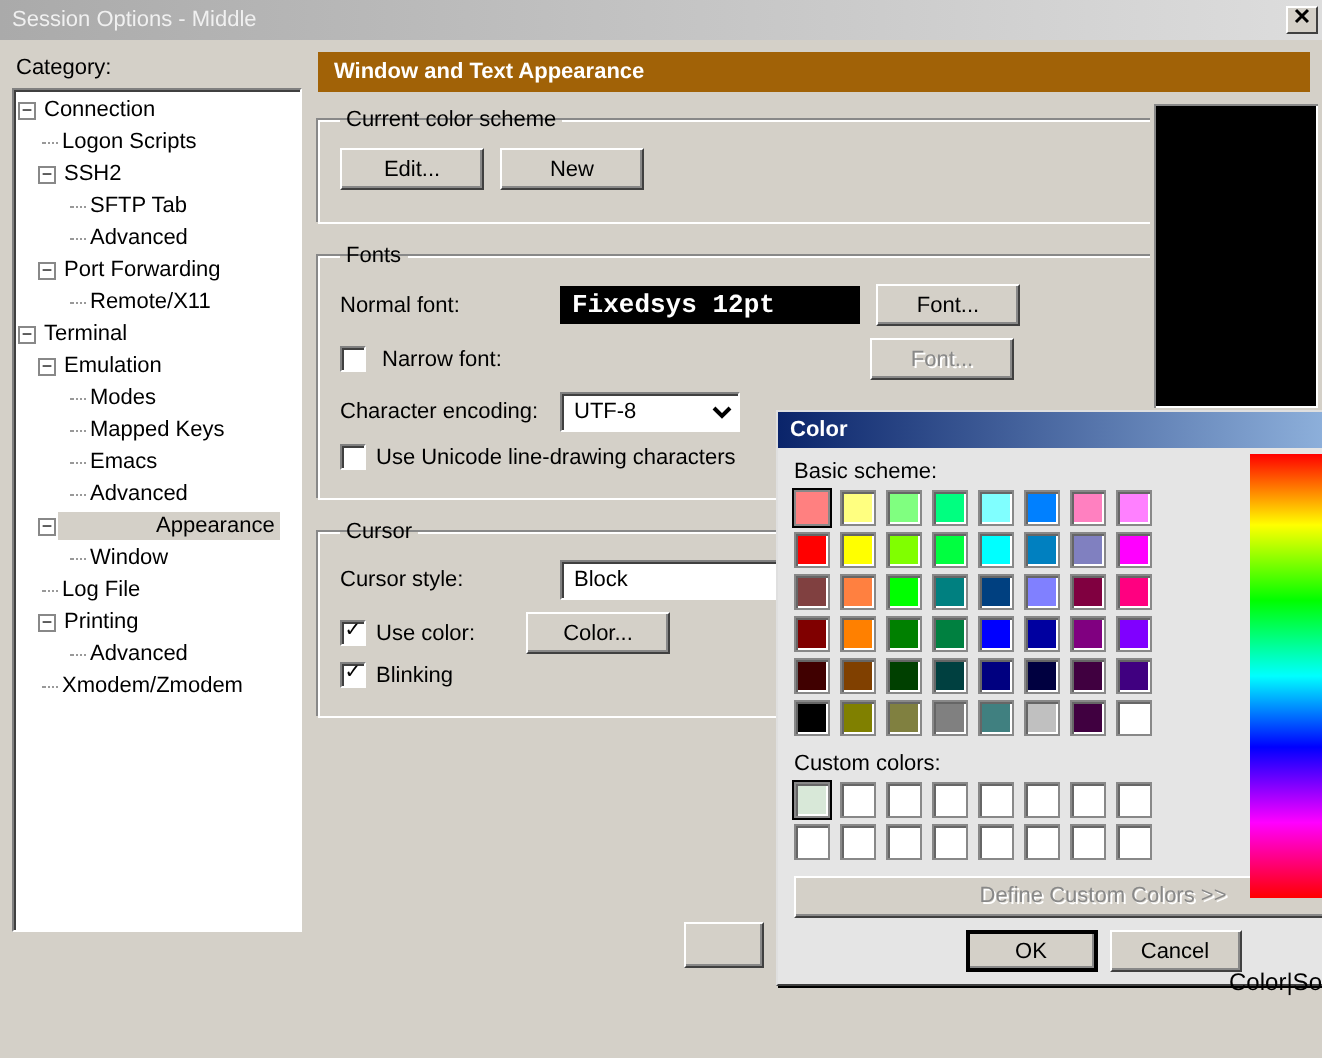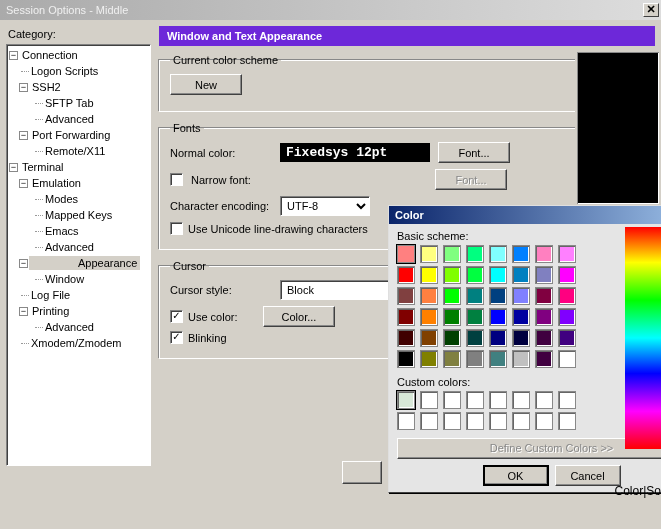--- a/index.html
+++ b/index.html
@@ -17,21 +17,21 @@
 .tree ul { list-style: none; padding-left: 0; }
 .tree li { white-space: nowrap; }
 .node { display: flex; align-items: center; height: 16px; }
 .hline { display: inline-block; border-top: 1px dotted #999; width: 8px; height: 1px; vertical-align: middle; }
 .expander { width: 9px; height: 9px; border: 1px solid #888; background: #fff; text-align: center; line-height: 6px; font-size: 9px; margin-right: 2px; cursor: pointer; }
 .node-label { padding: 0 2px; cursor: pointer; }
 .node-label.selected { background: #d4d0c8; color: #000; outline: 1px solid #d4d0c8; padding-left: 48px; }
 .spacer { display: inline-block; }
 
 .right { flex: 1; }
-.section-header { background: #6d28d9; color: #fff; font-weight: bold; padding: 4px 8px; margin-bottom: 8px; }
+.section-header { background: #a16207; color: #fff; font-weight: bold; padding: 4px 8px; margin-bottom: 8px; }
 
 fieldset { border: 1px solid #fff; box-shadow: -1px -1px 0 #888; padding: 8px 10px 10px 10px; margin-bottom: 10px; }
 legend { padding: 0 3px; }
 
 .row { display: flex; align-items: center; gap: 8px; margin-bottom: 6px; }
 .row label { min-width: 102px; }
 
 select, input[type=text] { background: #fff; border: 1px solid #808080; border-right-color: #fff; border-bottom-color: #fff; box-shadow: inset 1px 1px 0 #404040; padding: 1px 2px; height: 20px; }
 .combo { width: 156px; }
 
@@ -223,28 +223,29 @@
       </ul>
     </div>
   </div>
 
   <div class="right">
     <div class="section-header">Window and Text Appearance</div>
 
     <fieldset>
       <legend>Current color scheme</legend>
       <div class="row">
+        <button class="btn">Edit...</button>
         <button class="btn">New</button>
       </div>
     </fieldset>
 
     <fieldset>
       <legend>Fonts</legend>
       <div class="row">
-        <label>Normal color:</label>
+        <label>Normal font:</label>
         <div class="font-display">Fixedsys 12pt</div>
         <button class="btn">Font...</button>
       </div>
       <div class="row">
         <div class="checkbox"></div>
         <label style="min-width:236px">Narrow font:</label>
         <button class="btn disabled">Font...</button>
       </div>
       <div class="row">
         <label>Character encoding:</label>

